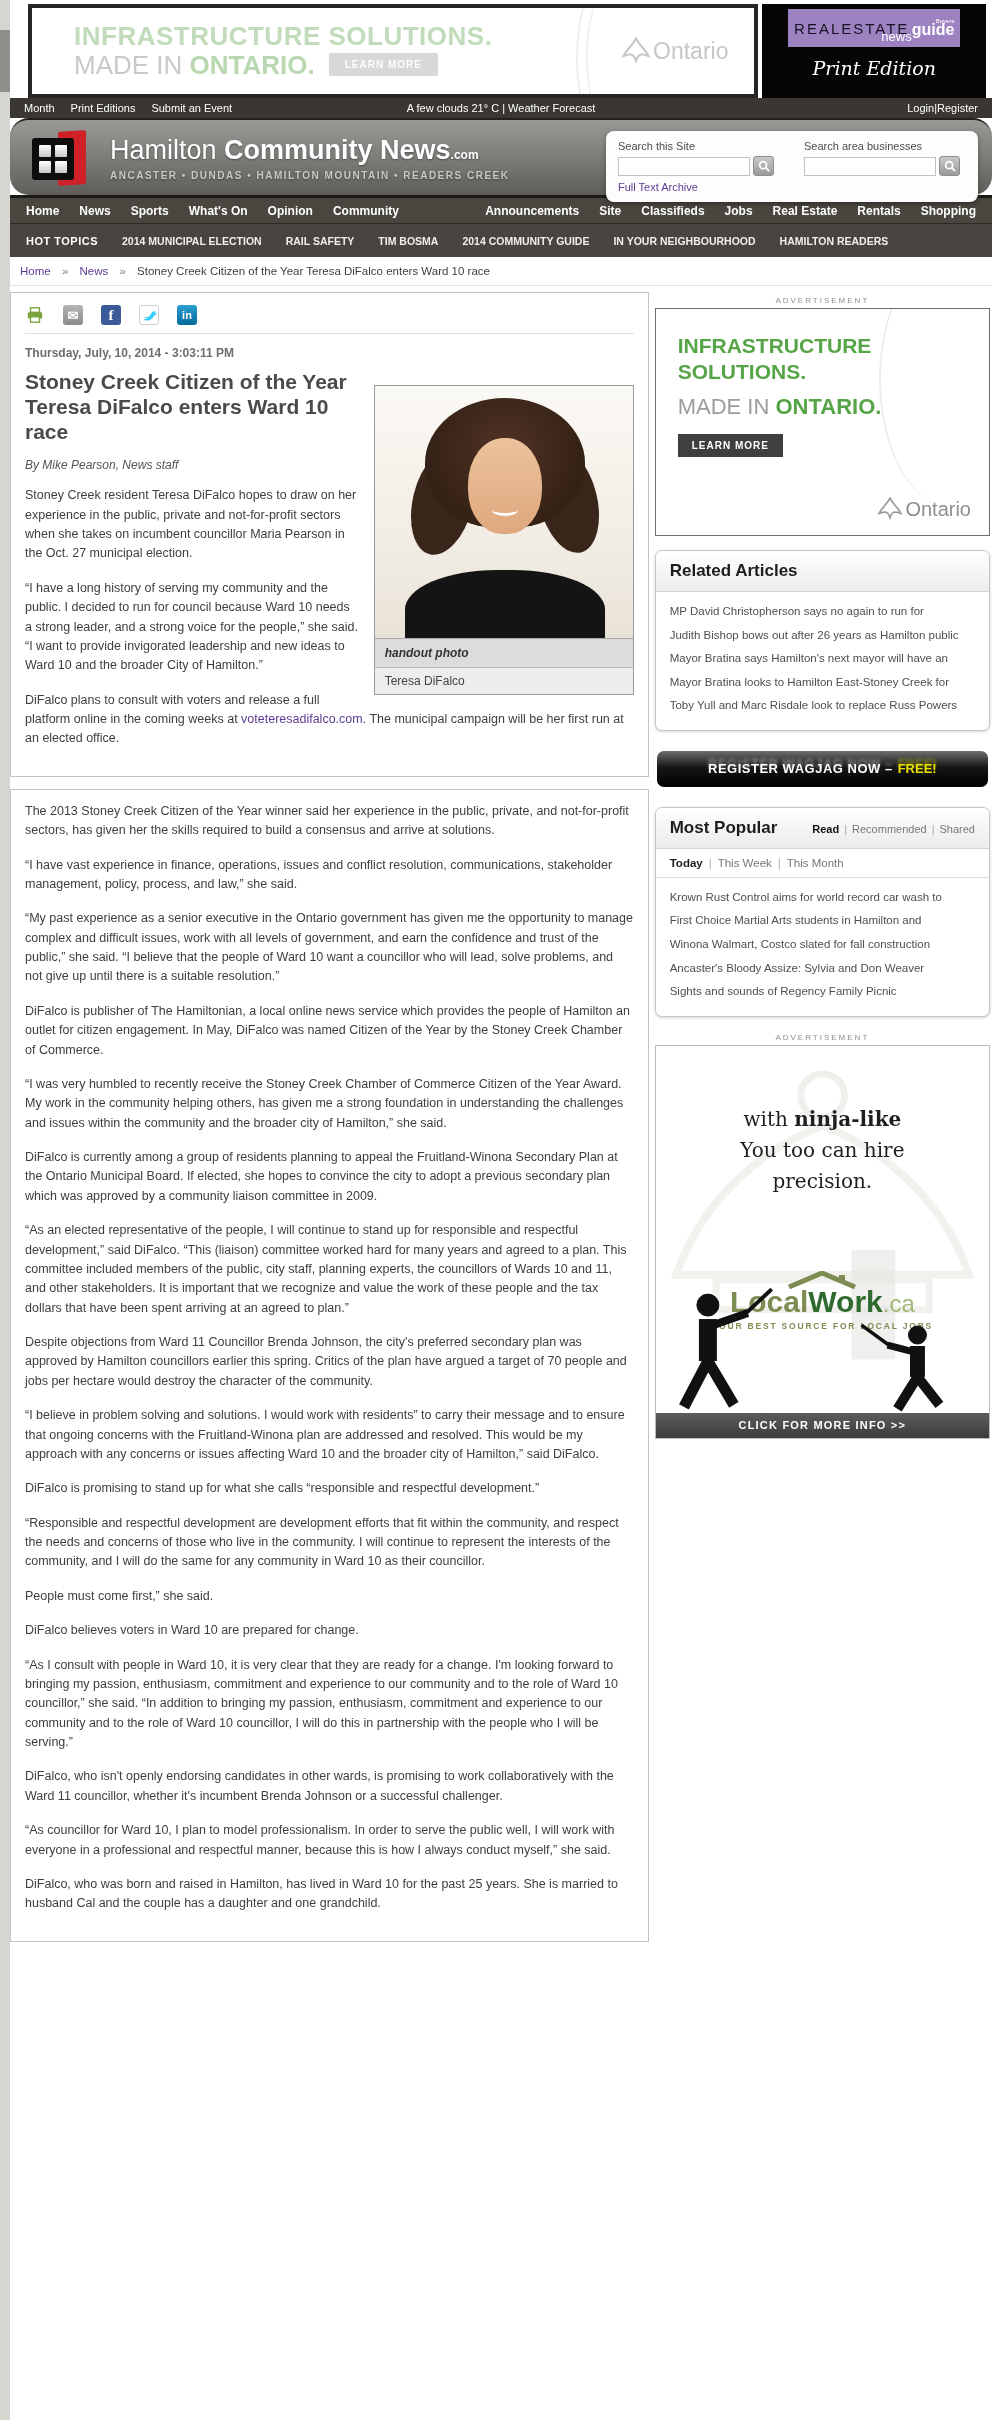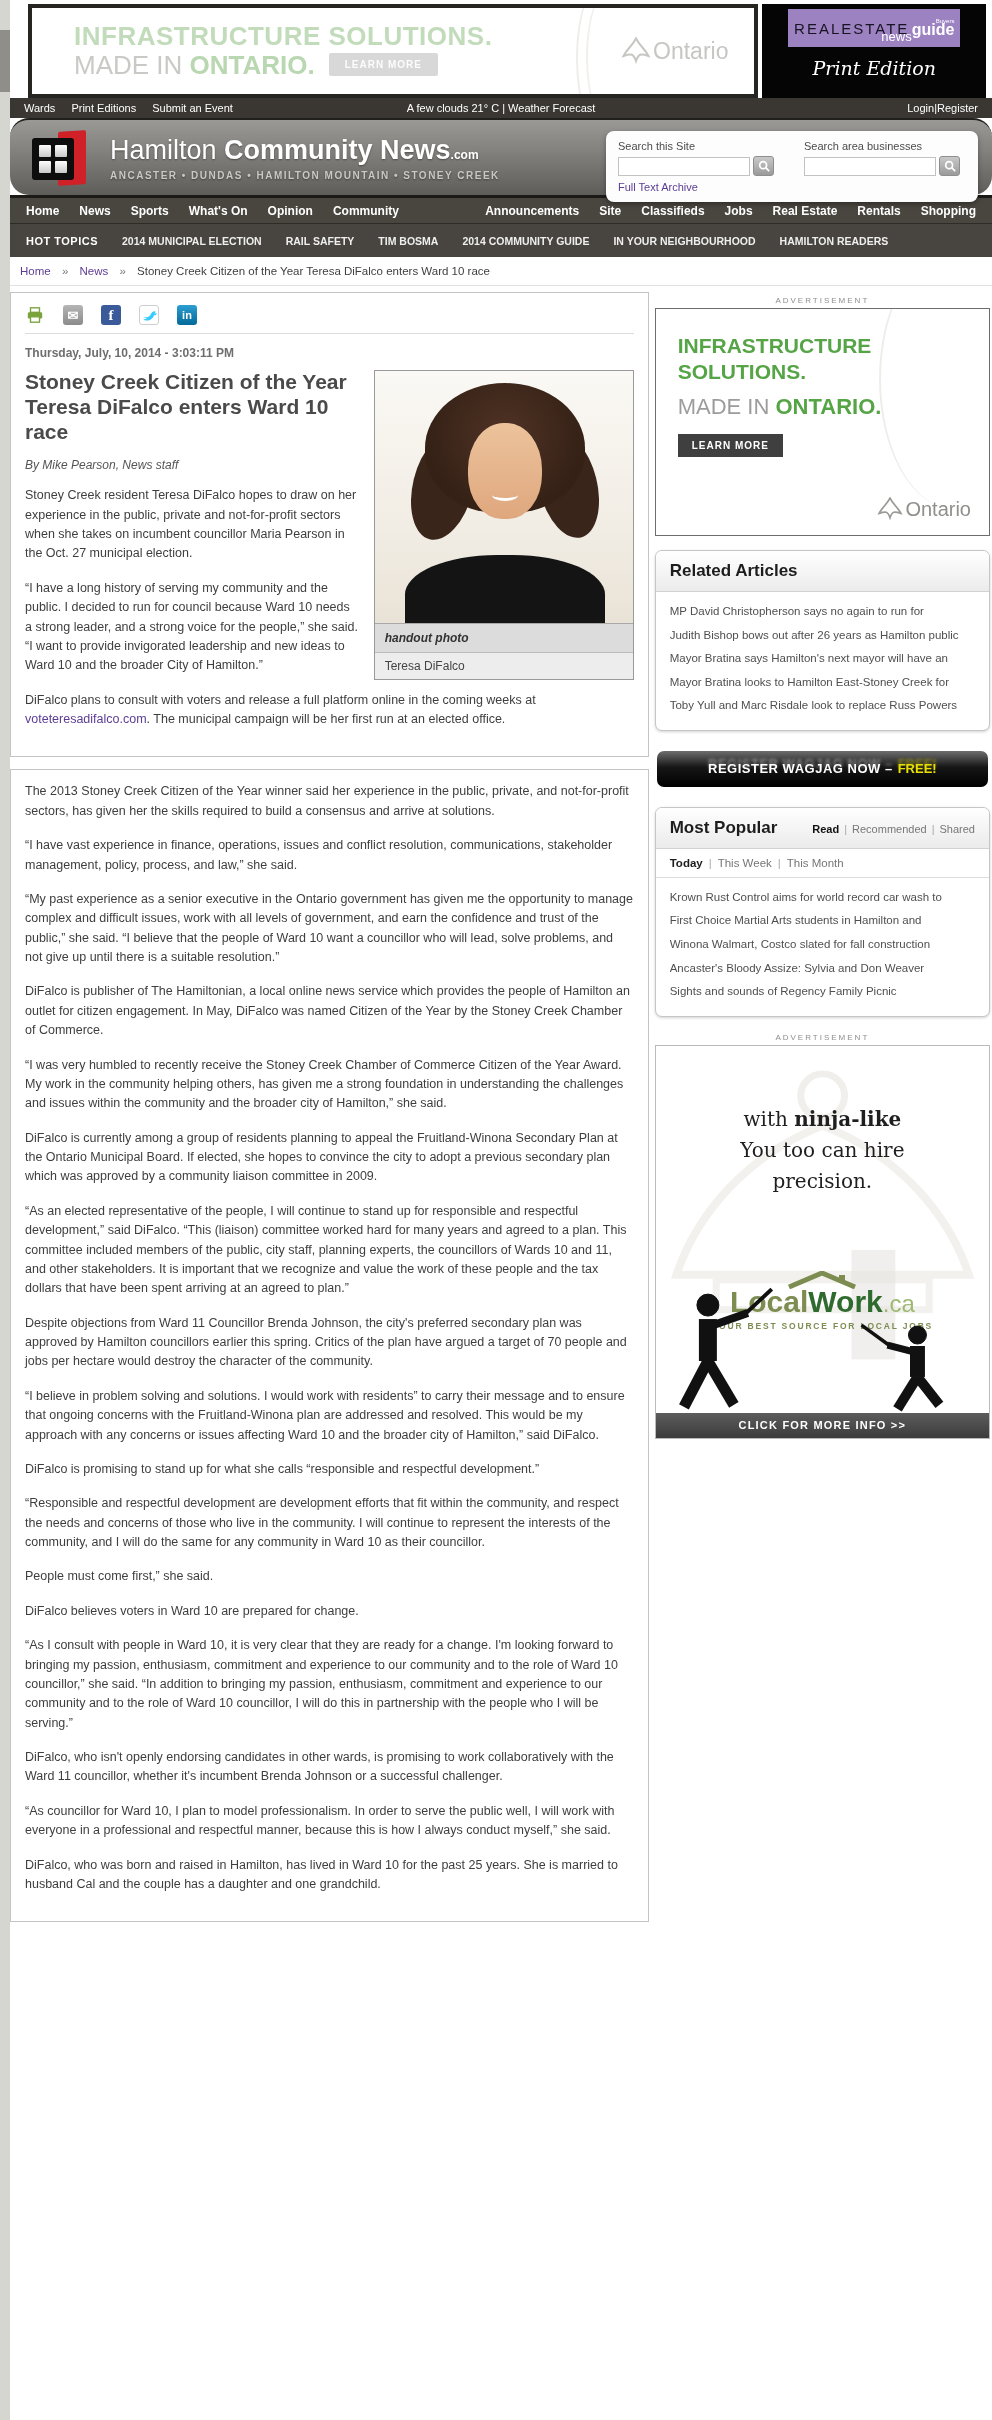--- a/index.html
+++ b/index.html
@@ -88,21 +88,21 @@
 
   .share-row { display:flex; gap:18px; padding-bottom:8px; border-bottom:1px solid #ddd; margin-bottom:12px; }
   .sicon { width:20px; height:20px; display:flex; align-items:center; justify-content:center; border-radius:3px; font-weight:bold; cursor:pointer; }
   .sicon.print { background:#fff; }
   .sicon.email { background:linear-gradient(180deg,#b5b5b5,#8b8b8b); color:#fff; font-size:13px; border-radius:3px; }
   .sicon.fb { background:#3b5a99; color:#fff; font-family:"Liberation Serif",serif; font-size:15px; }
   .sicon.tw { background:#fff; border:1px solid #cfcfcf; }
   .sicon.li { background:linear-gradient(180deg,#2b9fd1,#046a99); color:#fff; font-size:11px; }
 
   .art-date { font-size:12px; font-weight:bold; color:#6e6e6e; margin-bottom:10px; }
-  .photo-fig { float:right; width:260px; border:1px solid #9a9a9a; margin-left:14px; margin-bottom:6px; background:#fff; }
+  .photo-fig { float:right; width:260px; border:1px solid #9a9a9a; margin-left:14px; margin-bottom:6px; background:#fff;margin-top:15px; }
   .photo { height:252px; background:linear-gradient(180deg,#fbf9f5 0%,#f0ebe2 70%,#e9e2d6 100%); position:relative; overflow:hidden; }
   .ph-hair { position:absolute; left:50px; top:12px; width:160px; height:130px; background:radial-gradient(ellipse at 50% 40%, #503325 0%, #352116 70%); border-radius:50% 50% 46% 46%; }
   .ph-hair2 { position:absolute; left:38px; top:60px; width:60px; height:110px; background:#3a251a; border-radius:50%; transform:rotate(14deg); }
   .ph-hair3 { position:absolute; left:164px; top:60px; width:58px; height:108px; background:#3a251a; border-radius:50%; transform:rotate(-14deg); }
   .ph-face { position:absolute; left:93px; top:52px; width:74px; height:96px; background:linear-gradient(180deg,#ecc39c,#dfa77e); border-radius:48% 48% 46% 46%; }
   .ph-smile { position:absolute; left:117px; top:118px; width:26px; height:12px; border-bottom:3px solid #fff; border-radius:50%; }
   .ph-body { position:absolute; left:30px; bottom:-18px; width:200px; height:86px; background:#141414; border-radius:46% 46% 0 0; }
   .ph-credit { background:#dcdcdc; border-top:1px solid #a8a8a8; padding:7px 10px; font-size:12px; font-weight:bold; font-style:italic; color:#333; }
   .ph-caption { background:#ededed; border-top:1px solid #bbb; padding:6px 10px; font-size:12px; color:#444; }
 
@@ -187,21 +187,21 @@
         <span class="re-main">REALESTATE</span>
         <span class="re-news">news</span>
         <span class="re-guide"><span class="re-buyers">Buyers</span><span class="re-guide-word">guide</span></span>
       </div>
       <div class="re-print">Print Edition</div>
     </div>
   </div>
 
   <div class="toolbar">
     <div class="tb-links">
-        <a href="#" class="tb-link">Wards</a>
+        <a href="#" class="tb-link">Month</a>
         <a href="#" class="tb-link">Print Editions</a>
         <a href="#" class="tb-link">Submit an Event</a>
       </div>
     <div class="tb-weather">A few clouds 21° C | Weather Forecast</div>
     <div class="tb-auth">
       <a href="#">Login</a>
       <span class="sep">|</span>
       <a href="#">Register</a>
     </div>
   </div>
@@ -212,21 +212,21 @@
         <div class="logo-red"></div>
         <div class="logo-black">
             <i></i>
             <i></i>
             <i></i>
             <i></i>
           </div>
       </div>
       <div class="title-block">
         <div class="site-title"><span class="light">Hamilton </span><span class="bold">Community News</span><span class="dotcom">.com</span></div>
-        <div class="site-sub">ANCASTER • DUNDAS • HAMILTON MOUNTAIN • STONEY CREEK</div>
+        <div class="site-sub">ANCASTER • DUNDAS • HAMILTON MOUNTAIN • READERS CREEK</div>
       </div>
     </div>
     <div class="search-panel">
       <div class="sp-row">
         <div class="sp-col">
           <div class="sp-label">Search this Site</div>
           <div class="sp-input-row">
             <input class="sp-input" style="">
             <span class="sp-btn">
                 <svg width="12" height="12" viewBox="0 0 14 14">

